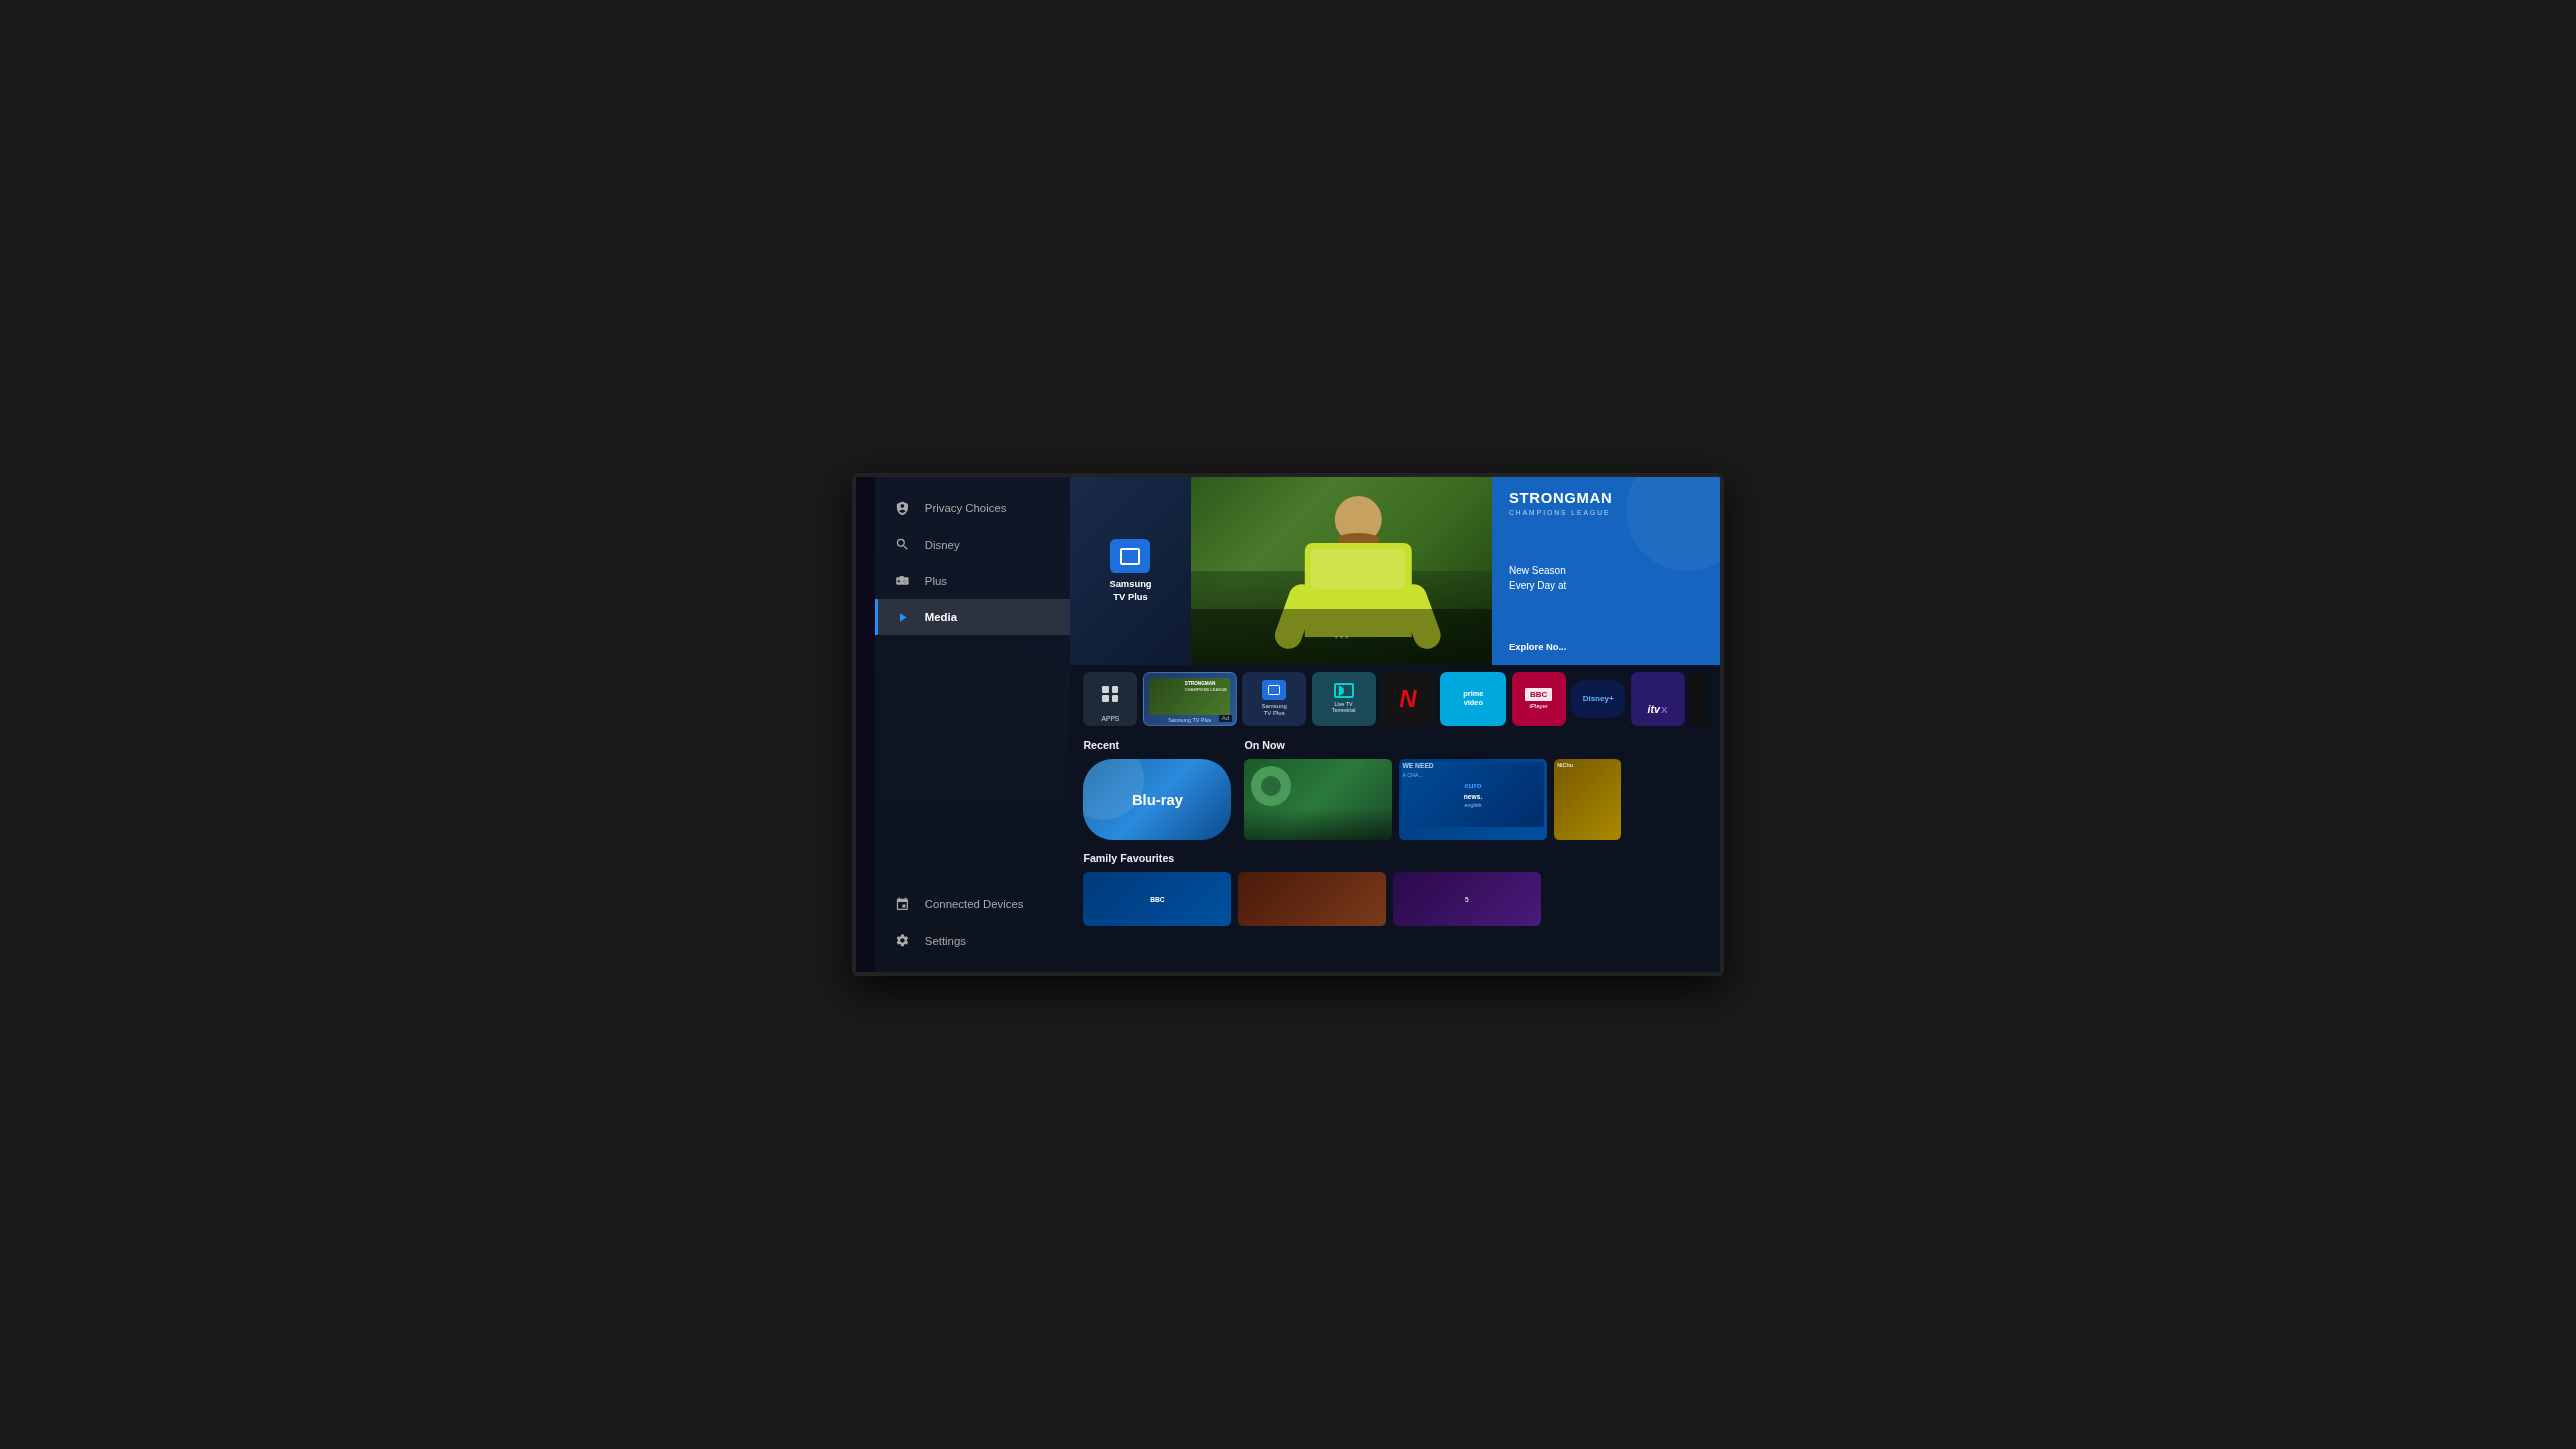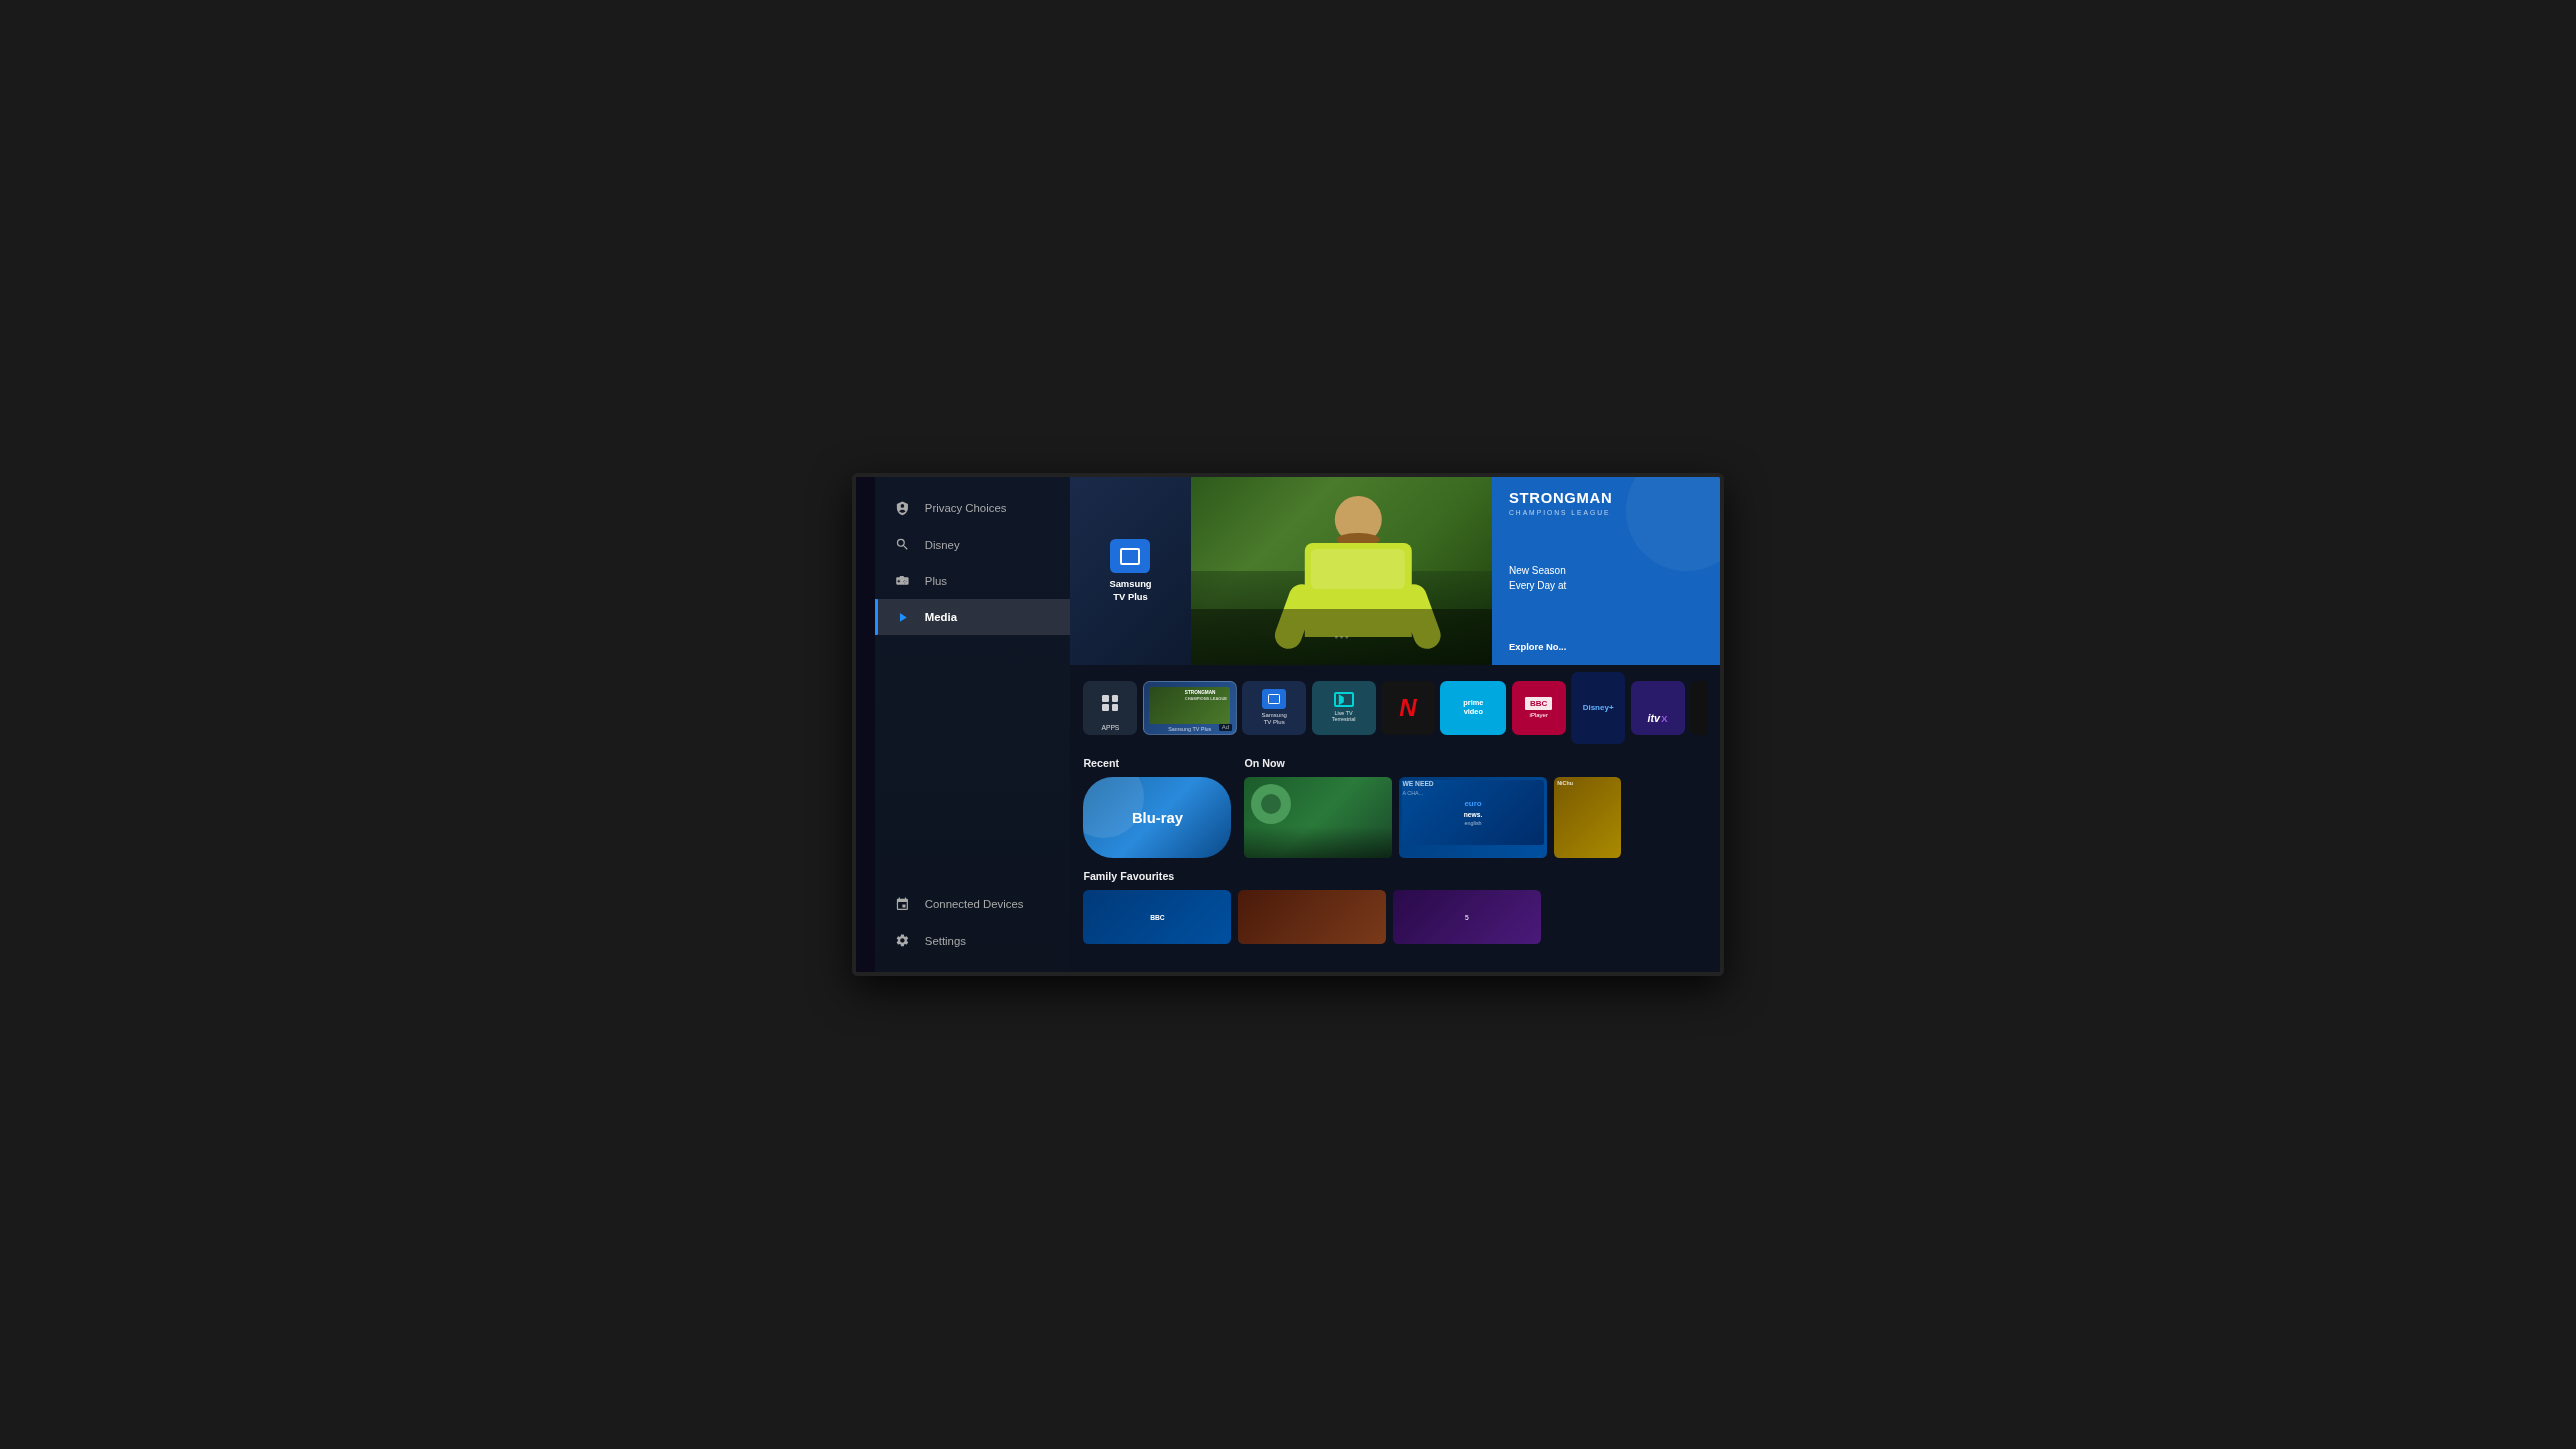--- a/index.html
+++ b/index.html
@@ -300,22 +300,23 @@
     }
 
     .app-tile.bbc-iplayer {
       width: 54px;
       height: 54px;
       background: #b0003a;
     }
 
     .app-tile.disney-plus {
       width: 54px;
-      height: 72px;
+      height: 38px;
       background: #0a1a4a;
+      border-radius: 13px;
     }
 
     .app-tile.itvx {
       width: 54px;
       height: 54px;
       background: #2a1a6a;
     }
 
     .app-tile.apple-tv {
       width: 54px;

